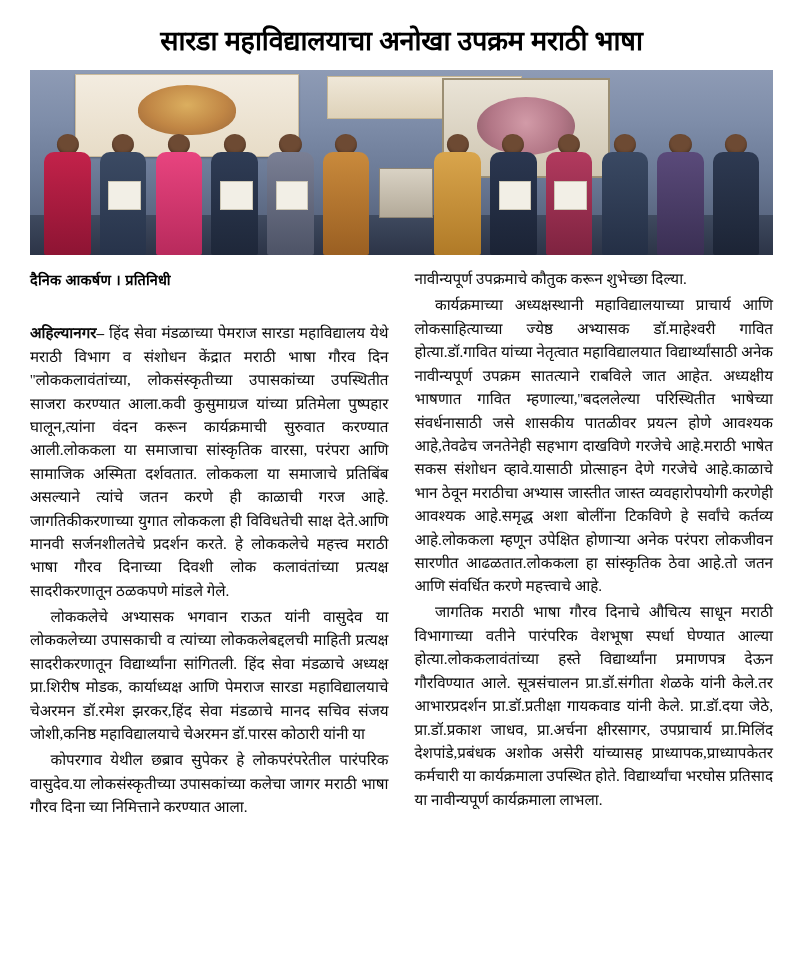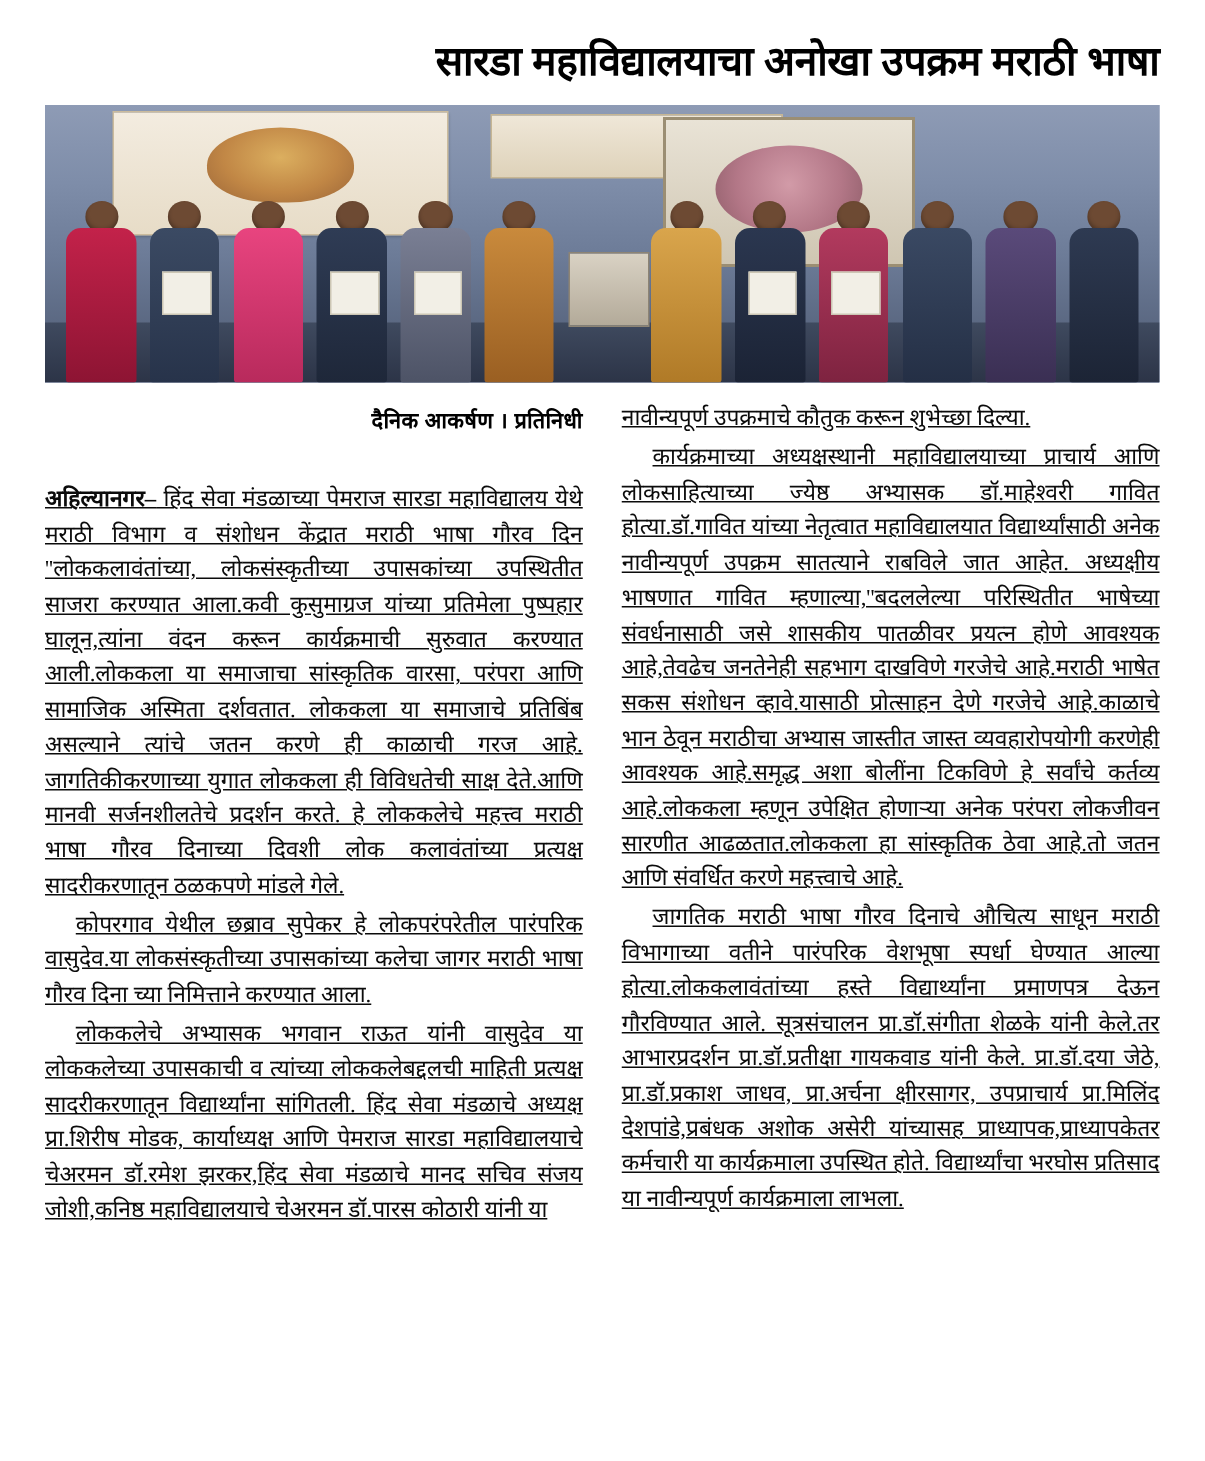--- a/index.html
+++ b/index.html
@@ -16,21 +16,21 @@
   }
   .page {
     position: relative;
     width: 803px;
     height: 974px;
     box-sizing: border-box;
     padding: 18px 26px 10px 26px;
     background: #fff;
   }
   .headline {
-    text-align: right;
+    text-align: center;
     font-family: "Liberation Sans", sans-serif;
     font-weight: bold;
     font-size: 27px;
     line-height: 1.42;
     letter-spacing: -0.2px;
     color: #000;
     margin: 4px 4px 10px 4px;
   }
   .headline .line2 {
     display: block;
@@ -180,30 +180,29 @@
   .col p {
     margin: 0 0 0.18em 0;
     font-family: "Liberation Serif", serif;
     font-size: 15.2px;
     line-height: 1.54;
     text-align: justify;
     text-justify: inter-word;
     color: #0b0b0b;
     -webkit-hyphens: none;
     hyphens: none;
-    text-decoration: underline;
   }
   .col p.indent {
     text-indent: 1.35em;
   }
   .col p .lead {
     font-weight: bold;
   }
   .credit-left {
-    text-align: right;
+    text-align: left;
   }
   
   .col.left p:first-of-type { text-indent: 0; margin-top: 32px; }
 </style>
 </head>
 <body>
 
 <div class="page">
 
   <div class="headline">
@@ -274,22 +273,22 @@
           </div>
       </div>
     </div>
   </div>
 
   <div class="columns">
 
     <div class="col left">
       <div class="credit credit-left">दैनिक आकर्षण । प्रतिनिधी</div>
       <p><span class="lead">अहिल्यानगर–</span><span> हिंद सेवा मंडळाच्या पेमराज सारडा महाविद्यालय येथे मराठी विभाग व संशोधन केंद्रात मराठी भाषा गौरव दिन ''लोककलावंतांच्या, लोकसंस्कृतीच्या उपासकांच्या उपस्थितीत साजरा करण्यात आला.कवी कुसुमाग्रज यांच्या प्रतिमेला पुष्पहार घालून,त्यांना वंदन करून कार्यक्रमाची सुरुवात करण्यात आली.लोककला या समाजाचा सांस्कृतिक वारसा, परंपरा आणि सामाजिक अस्मिता दर्शवतात. लोककला या समाजाचे प्रतिबिंब असल्याने त्यांचे जतन करणे ही काळाची गरज आहे. जागतिकीकरणाच्या युगात लोककला ही विविधतेची साक्ष देते.आणि मानवी सर्जनशीलतेचे प्रदर्शन करते. हे लोककलेचे महत्त्व मराठी भाषा गौरव दिनाच्या दिवशी लोक कलावंतांच्या प्रत्यक्ष सादरीकरणातून ठळकपणे मांडले गेले.</span></p>
+      <p class="indent">लोककलेचे अभ्यासक भगवान राऊत यांनी वासुदेव या लोककलेच्या उपासकाची व त्यांच्या लोककलेबद्दलची माहिती प्रत्यक्ष सादरीकरणातून विद्यार्थ्यांना सांगितली. हिंद सेवा मंडळाचे अध्यक्ष प्रा.शिरीष मोडक, कार्याध्यक्ष आणि पेमराज सारडा महाविद्यालयाचे चेअरमन डॉ.रमेश झरकर,हिंद सेवा मंडळाचे मानद सचिव संजय जोशी,कनिष्ठ महाविद्यालयाचे चेअरमन डॉ.पारस कोठारी यांनी या</p>
       <p class="indent">कोपरगाव येथील छब्राव सुपेकर हे लोकपरंपरेतील पारंपरिक वासुदेव.या लोकसंस्कृतीच्या उपासकांच्या कलेचा जागर मराठी भाषा गौरव दिना च्या निमित्ताने करण्यात आला.</p>
-      <p class="indent">लोककलेचे अभ्यासक भगवान राऊत यांनी वासुदेव या लोककलेच्या उपासकाची व त्यांच्या लोककलेबद्दलची माहिती प्रत्यक्ष सादरीकरणातून विद्यार्थ्यांना सांगितली. हिंद सेवा मंडळाचे अध्यक्ष प्रा.शिरीष मोडक, कार्याध्यक्ष आणि पेमराज सारडा महाविद्यालयाचे चेअरमन डॉ.रमेश झरकर,हिंद सेवा मंडळाचे मानद सचिव संजय जोशी,कनिष्ठ महाविद्यालयाचे चेअरमन डॉ.पारस कोठारी यांनी या</p>
     </div>
 
     <div class="col right">
       <p>नावीन्यपूर्ण उपक्रमाचे कौतुक करून शुभेच्छा दिल्या.</p>
       <p class="indent">कार्यक्रमाच्या अध्यक्षस्थानी महाविद्यालयाच्या प्राचार्य आणि लोकसाहित्याच्या ज्येष्ठ अभ्यासक डॉ.माहेश्वरी गावित होत्या.डॉ.गावित यांच्या नेतृत्वात महाविद्यालयात विद्यार्थ्यांसाठी अनेक नावीन्यपूर्ण उपक्रम सातत्याने राबविले जात आहेत. अध्यक्षीय भाषणात गावित म्हणाल्या,''बदललेल्या परिस्थितीत भाषेच्या संवर्धनासाठी जसे शासकीय पातळीवर प्रयत्न होणे आवश्यक आहे,तेवढेच जनतेनेही सहभाग दाखविणे गरजेचे आहे.मराठी भाषेत सकस संशोधन व्हावे.यासाठी प्रोत्साहन देणे गरजेचे आहे.काळाचे भान ठेवून मराठीचा अभ्यास जास्तीत जास्त व्यवहारोपयोगी करणेही आवश्यक आहे.समृद्ध अशा बोलींना टिकविणे हे सर्वांचे कर्तव्य आहे.लोककला म्हणून उपेक्षित होणाऱ्या अनेक परंपरा लोकजीवन सारणीत आढळतात.लोककला हा सांस्कृतिक ठेवा आहे.तो जतन आणि संवर्धित करणे महत्त्वाचे आहे.</p>
       <p class="indent">जागतिक मराठी भाषा गौरव दिनाचे औचित्य साधून मराठी विभागाच्या वतीने पारंपरिक वेशभूषा स्पर्धा घेण्यात आल्या होत्या.लोककलावंतांच्या हस्ते विद्यार्थ्यांना प्रमाणपत्र देऊन गौरविण्यात आले. सूत्रसंचालन प्रा.डॉ.संगीता शेळके यांनी केले.तर आभारप्रदर्शन प्रा.डॉ.प्रतीक्षा गायकवाड यांनी केले. प्रा.डॉ.दया जेठे, प्रा.डॉ.प्रकाश जाधव, प्रा.अर्चना क्षीरसागर, उपप्राचार्य प्रा.मिलिंद देशपांडे,प्रबंधक अशोक असेरी यांच्यासह प्राध्यापक,प्राध्यापकेतर कर्मचारी या कार्यक्रमाला उपस्थित होते. विद्यार्थ्यांचा भरघोस प्रतिसाद या नावीन्यपूर्ण कार्यक्रमाला लाभला.</p>
     </div>
 
   </div>
 </div>

